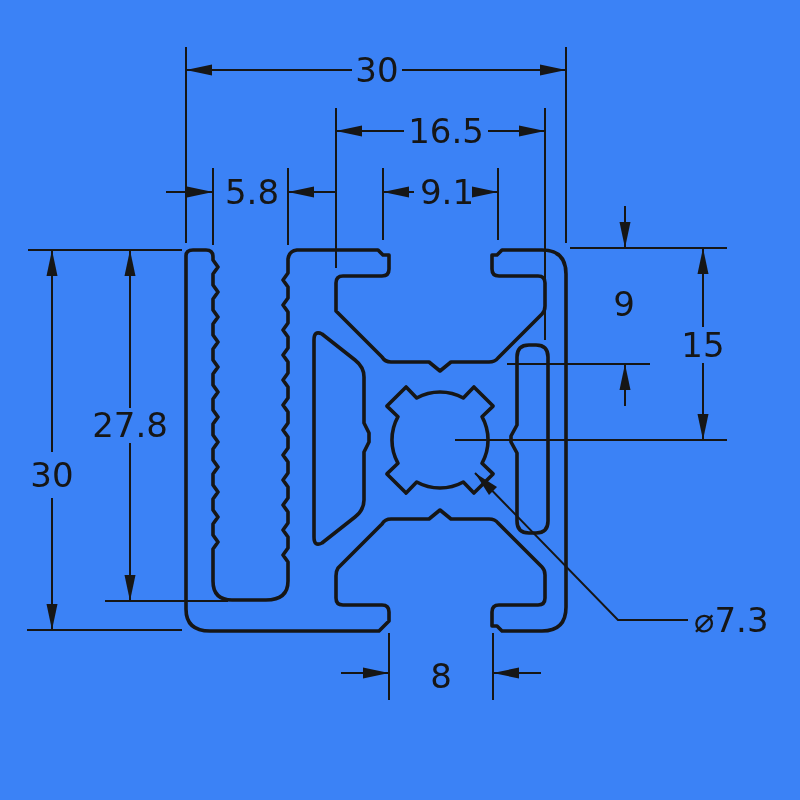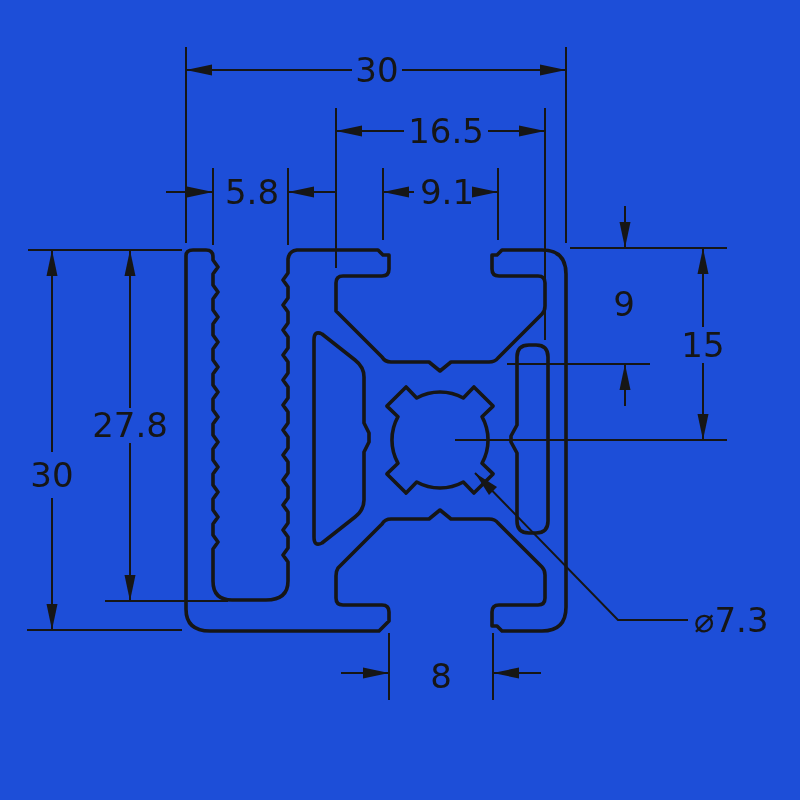--- a/index.html
+++ b/index.html
@@ -1,16 +1,16 @@
 <!DOCTYPE html>
 <html><head>
 <meta charset="utf-8">
 <style>
   html, body { margin: 0; padding: 0; background: #ffffff; }
-  .stage { width: 800px; height: 800px; position: relative; background: #1d4ed8; }
+  .stage { width: 800px; height: 800px; position: relative; background: #3b82f6; }
   svg { display: block; }
   .profile { fill: none; stroke: #161616; stroke-width: 3.6; stroke-linejoin: round; stroke-linecap: round; }
   .dimline { fill: none; stroke: #161616; stroke-width: 2; stroke-linecap: butt; }
   .arrow { fill: #161616; stroke: none; }
   .dimtext {
     font-family: "DejaVu Sans", "Liberation Sans", sans-serif;
     font-size: 34px; fill: #161616;
   }
 </style>
 </head>

